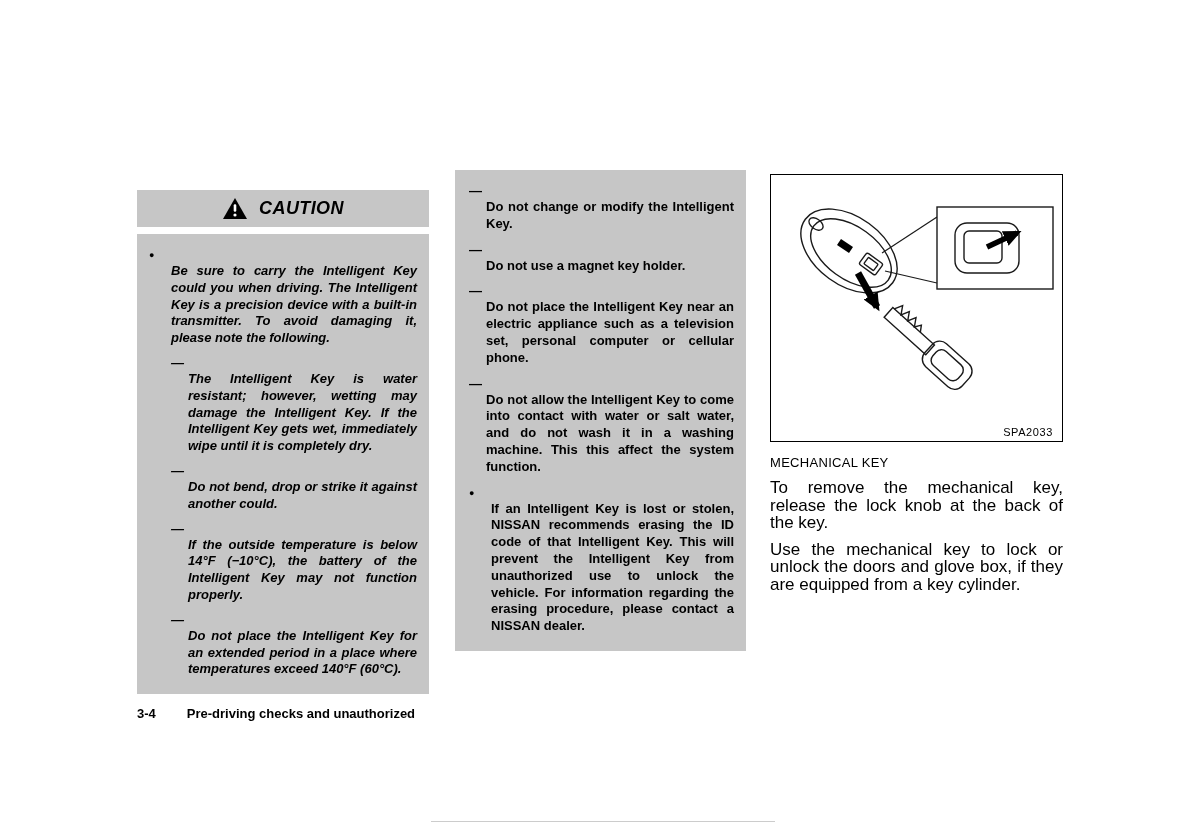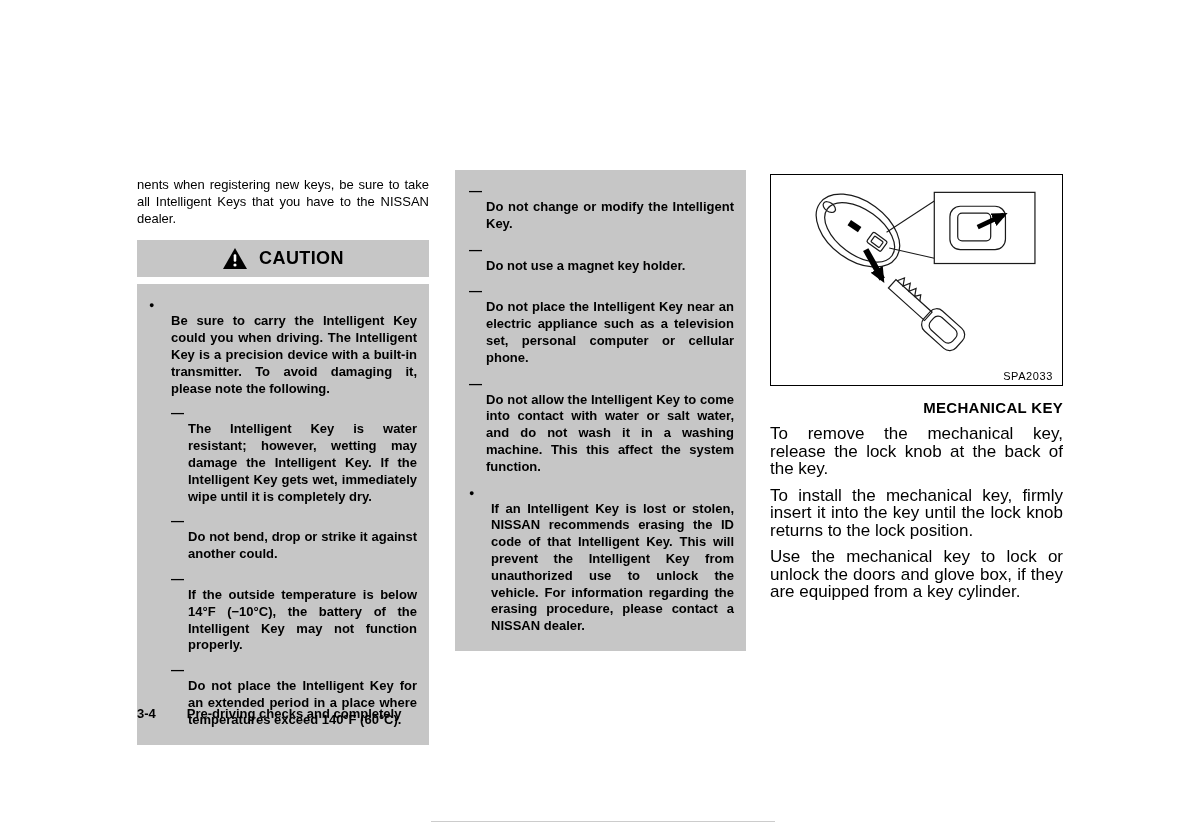--- a/index.html
+++ b/index.html
@@ -10,21 +10,21 @@
     height: 830px;
     font-family: "Liberation Sans", "DejaVu Sans", sans-serif;
     color: #000;
     overflow: hidden;
   }
 
   
   .col-left { position: absolute; left: 137px; top: 177px; width: 292px; }
   .intro { font-size: 13px; line-height: 16.8px; text-align: justify; }
 
-  .caution-box { margin-top: 13px; }
+  .caution-box { margin-top: 13px; font-style: italic; }
   .caution-header {
     background: #c6c6c6; height: 37px;
     display: flex; align-items: center; justify-content: center; gap: 11px;
   }
   .caution-title { font-weight: bold; font-size: 18px; letter-spacing: 0.4px; }
   .caution-body {
     margin-top: 7px; background: #c6c6c6;
     padding: 13px 12px 16px 12px;
   }
 
@@ -39,41 +39,40 @@
 
   
   .col-mid {
     position: absolute; left: 455px; top: 170px; width: 291px;
     background: #c6c6c6; padding: 13px 12px 16px 14px;
   }
   .col-mid .li + .li { margin-top: 9px; }
 
   
   .col-right { position: absolute; left: 770px; top: 174px; width: 293px; }
-  .figure { position: relative; height: 212px; border: 1px solid #000; background: #fff; }
+  .figure { position: relative; height: 268px; border: 1px solid #000; background: #fff; }
   .figure svg { position: absolute; inset: 0; width: 100%; height: 100%; }
   .figure-label { position: absolute; right: 9px; bottom: 3px; font-size: 11px; letter-spacing: 0.6px; }
-  .mech-heading { margin-top: 13px; font-size: 15px; font-weight: 700; letter-spacing: 0.3px; text-align: right; }
+  .mech-heading { margin-top: 13px; font-size: 13px; font-weight: 400; letter-spacing: 0.3px; }
   .col-right p.body-par { margin-top: 9px; font-size: 17px; line-height: 17.5px; text-align: justify; }
 
   
   .footer {
     position: absolute; left: 137px; top: 706px;
     font-size: 13px; font-weight: bold; display: flex; gap: 31px;
   }
 
   .edge-line { position: absolute; left: 431px; top: 821px; width: 344px; height: 1px; background: #cccccc; }
 </style>
 </head>
 <body>
 
 <div class="page">
 
   <section class="col-left">
-    <p class="intro">nents when registering new keys, be sure to take all Intelligent Keys that you have to the NISSAN dealer.</p>
 
     <div class="caution-box">
       <div class="caution-header">
         <svg width="26" height="23" viewBox="0 0 26 23">
           <path d="M13 1 L25 22 H1 Z" fill="#000"></path>
           <rect x="11.7" y="7.2" width="2.6" height="7.6" rx="1.2" fill="#fff"></rect>
           <circle cx="13" cy="18" r="1.6" fill="#fff"></circle>
         </svg>
         <span class="caution-title">CAUTION</span>
       </div>
@@ -165,23 +164,22 @@
           <rect x="166" y="146" width="34" height="19" rx="7"></rect>
           <rect x="104" y="149" width="56" height="13"></rect>
           <polyline points="106,149 110,141 115,149 119,141 124,149 128,141 133,149 137,143 141,149"></polyline>
         </g>
       </svg>
       <span class="figure-label">SPA2033</span>
     </div>
 
     <h2 class="mech-heading">MECHANICAL KEY</h2>
     <p class="body-par">To remove the mechanical key, release the lock knob at the back of the key.</p>
-    <p class="body-par">To install the mechanical key, firmly insert it into the key until the lock knob returns to the lock position.</p>
     <p class="body-par">Use the mechanical key to lock or unlock the doors and glove box, if they are equipped from a key cylinder.</p>
   </section>
 
   <div class="footer">
     <span>3-4</span>
-    <span>Pre-driving checks and completely</span>
+    <span>Pre-driving checks and unauthorized</span>
   </div>
 
   <div class="edge-line"></div>
 </div>
 
 </body></html>

